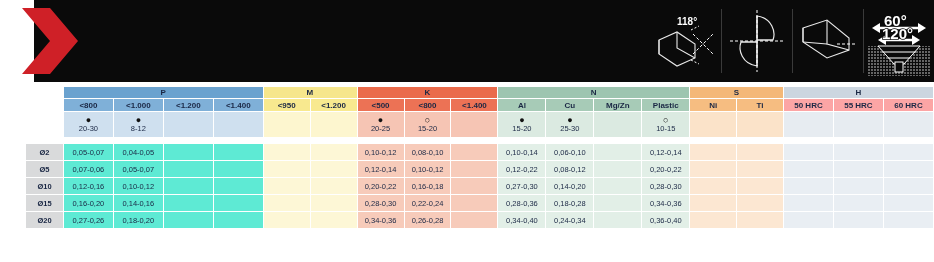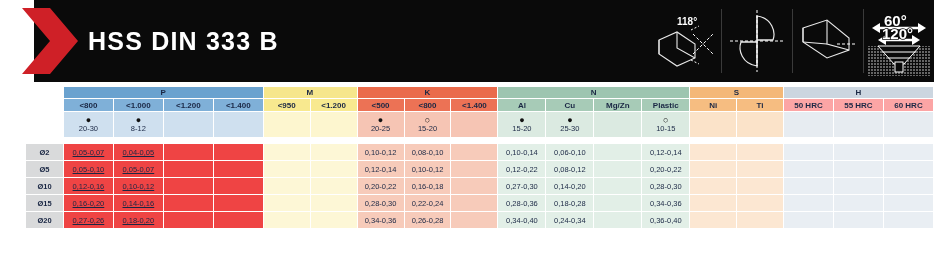--- a/index.html
+++ b/index.html
@@ -94,21 +94,21 @@
   .vc-H{background:#e7ecf1;}
   .dot{display:block;font-size:9px;line-height:8px;margin-bottom:1px;color:#111;}
   .vcval{display:block;font-size:7.5px;color:#1a2744;}
 
   
   .spacer td{height:5px;border:none;background:#ffffff;padding:0;}
 
   
   .row{height:17px;padding-left:34px;}
   .row td{font-size:7.5px;}
-  .d-P{background:#ef4444;text-decoration:underline;}
+  .d-P{background:#5eead4;}
   .d-M{background:#fdf7d6;}
   .d-K{background:#f7cbba;}
   .d-N{background:#e2efe7;}
   .d-S{background:#fce7d2;}
   .d-H{background:#e9eef3;}
   .dia{
     background:#d9dadb;
     font-size:9.5px;font-weight:bold;color:#17213c;
     border-left:1px solid #d9dadb;
   }
@@ -125,21 +125,20 @@
 
 <div class="sheet">
 
   <div class="header">
     <div class="hdr-white-left"></div>
 
     <svg class="chevron" viewBox="0 0 64 70">
       <path d="M2 2 L30 35 L2 68 L30 68 L58 35 L30 2 Z" fill="#cf2027"></path>
     </svg>
 
-    <div class="title">HSS DIN 333 B</div>
 
     <div class="diagrams">
 
       <div class="dg">
         <svg width="62" height="70" viewBox="0 0 62 70">
           <rect x="0" y="0" width="62" height="70" fill="#0a0a0a"></rect>
           <text x="22" y="19" fill="#ffffff" font-size="10" font-family="Liberation Sans, sans-serif" font-weight="bold">118°</text>
           <path d="M4 34 L22 26 L40 38 L40 52 L22 60 L4 48 Z" fill="none" stroke="#e9e9e9" stroke-width="1.1"></path>
           <path d="M4 34 L4 48" fill="none" stroke="#e9e9e9" stroke-width="1.1"></path>
           <path d="M22 26 L22 42 L40 52" fill="none" stroke="#e9e9e9" stroke-width="1.1"></path>
@@ -358,21 +357,21 @@
         <td class="d-N">0,12-0,14</td>
         <td class="d-S"></td>
         <td class="d-S"></td>
         <td class="d-H"></td>
         <td class="d-H"></td>
         <td class="d-H"></td>
       </tr>
 
       <tr class="row">
         <td class="dia">Ø5</td>
-        <td class="d-P">0,05-0,10</td>
+        <td class="d-P">0,07-0,06</td>
         <td class="d-P">0,05-0,07</td>
         <td class="d-P"></td>
         <td class="d-P"></td>
         <td class="d-M"></td>
         <td class="d-M"></td>
         <td class="d-K">0,12-0,14</td>
         <td class="d-K">0,10-0,12</td>
         <td class="d-K"></td>
         <td class="d-N">0,12-0,22</td>
         <td class="d-N">0,08-0,12</td>

